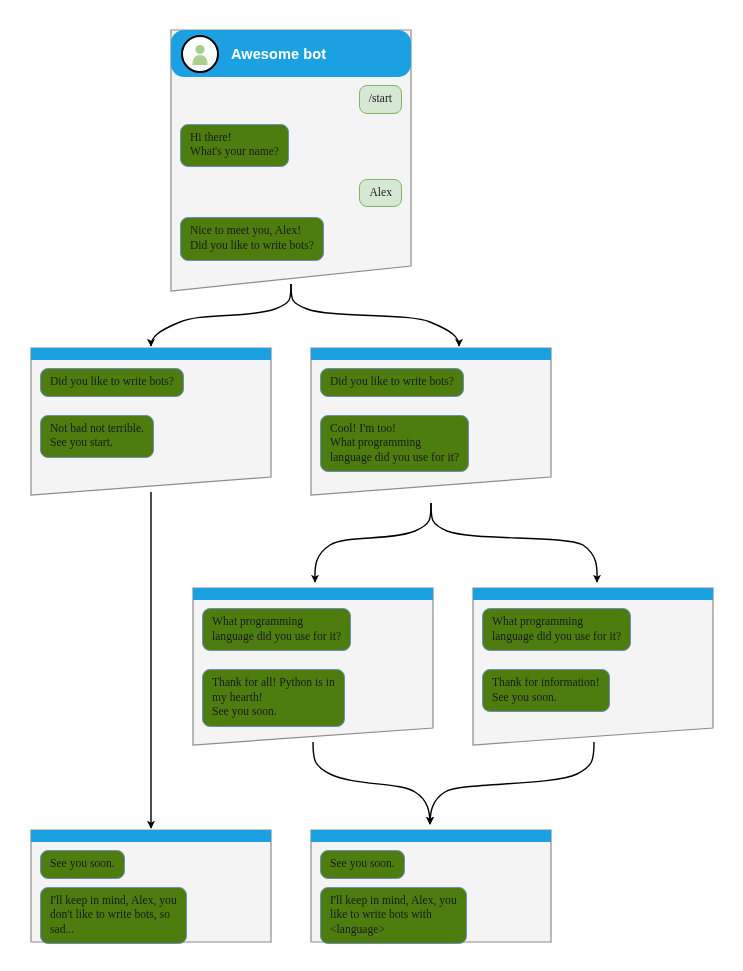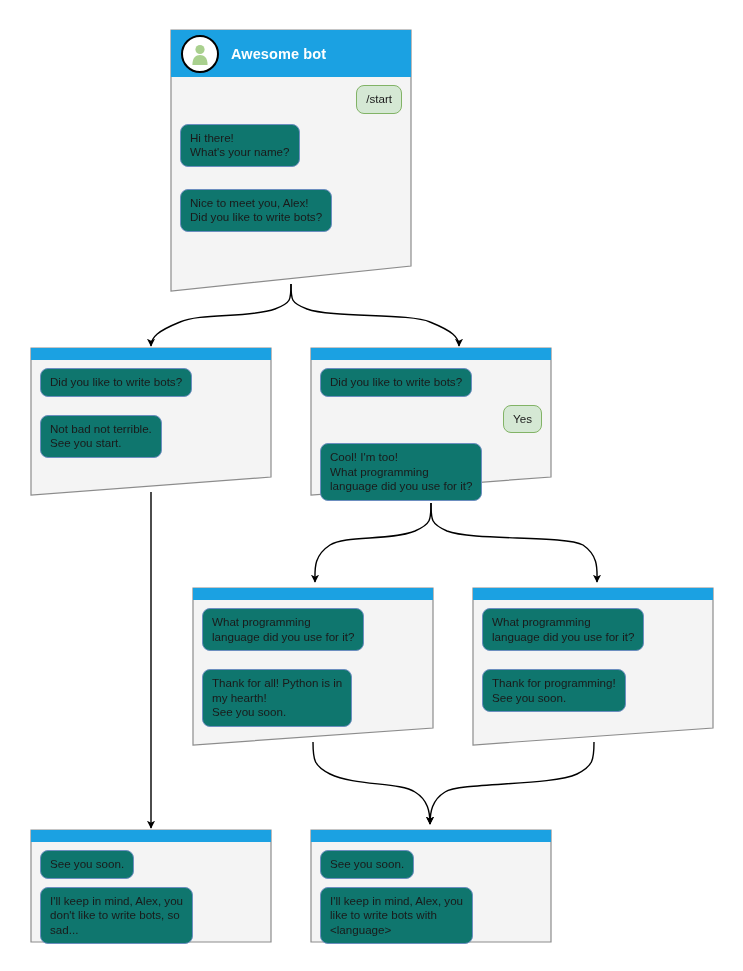--- a/index.html
+++ b/index.html
@@ -56,20 +56,21 @@
     left: 0;
     top: 0;
     width: 100%;
     box-sizing: border-box;
     display: flex;
     align-items: center;
   }
   .chat-header.tall {
     height: 47px;
     padding-left: 10px;
+    border-radius: 13px;
   }
   .chat-header.thin {
     height: 12px;
   }
   .avatar {
     width: 38px;
     height: 38px;
     border-radius: 50%;
     background: #ffffff;
     border: 2px solid #000000;
@@ -95,37 +96,38 @@
     left: 0;
     width: 100%;
     box-sizing: border-box;
     padding: 8px 9px 0 9px;
     display: flex;
     flex-direction: column;
   }
   .msg-row {
     display: flex;
     width: 100%;
+    font-family: Liberation Serif, serif;
   }
   .msg-row.left  { justify-content: flex-start; }
   .msg-row.right { justify-content: flex-end; }
 
   .bubble {
     display: inline-block;
     box-sizing: border-box;
     border-radius: 8px;
     font-size: 11.6px;
     line-height: 14.6px;
     color: #1a1a1a;
     padding: 6px 9px;
     white-space: pre-line;
     max-width: 84%;
   }
   .bubble.bot {
-    background: #0f766e;
+    background: #4d7c0f;
     border: 1px solid #6c8ebf;
   }
   .bubble.user {
     background: #d5e8d4;
     border: 1px solid #82b366;
   }
   .spacer-8  { height: 8px; }
   .spacer-10 { height: 10px; }
   .spacer-12 { height: 12px; }
 </style>
@@ -197,20 +199,23 @@
       <div class="messages" style="left:5px; top:51px; width:240px;">
         <div class="msg-row right">
           <span class="bubble user">/start</span>
         </div>
         <div class="spacer-10"></div>
         <div class="msg-row left">
           <span class="bubble bot">Hi there!
 What's your name?</span>
         </div>
         <div class="spacer-12"></div>
+        <div class="msg-row right">
+          <span class="bubble user">Alex</span>
+        </div>
         <div class="spacer-10"></div>
         <div class="msg-row left">
           <span class="bubble bot">Nice to meet you, Alex!
 Did you like to write bots?</span>
         </div>
       </div>
     </div>
   </div>
 
   <div class="node" style="left:26px; top:344px; width:250px; height:156px;">
@@ -237,23 +242,20 @@
     <svg class="node-shape" viewBox="0 0 250 156" preserveAspectRatio="none">
       <polygon points="5,4 245,4 245,133 5,151" fill="#f4f4f4" stroke="#8c8c8c" stroke-width="1.2"></polygon>
     </svg>
     <div class="node-content">
       <div class="chat-header thin" style="left:5px; top:4px; width:240px; background:#1ba1e2;"></div>
       <div class="messages" style="left:5px; top:16px; width:240px;">
         <div class="msg-row left">
           <span class="bubble bot">Did you like to write bots?</span>
         </div>
         <div class="spacer-8"></div>
-        <div class="msg-row right">
-          <span class="bubble user">Yes</span>
-        </div>
         <div class="spacer-10"></div>
         <div class="msg-row left">
           <span class="bubble bot">Cool! I'm too!
 What programming
 language did you use for it?</span>
         </div>
       </div>
     </div>
   </div>
 
@@ -286,21 +288,21 @@
     <div class="node-content">
       <div class="chat-header thin" style="left:5px; top:4px; width:240px; background:#1ba1e2;"></div>
       <div class="messages" style="left:5px; top:16px; width:240px;">
         <div class="msg-row left">
           <span class="bubble bot">What programming
 language did you use for it?</span>
         </div>
         <div class="spacer-8"></div>
         <div class="spacer-10"></div>
         <div class="msg-row left">
-          <span class="bubble bot">Thank for programming!
+          <span class="bubble bot">Thank for information!
 See you soon.</span>
         </div>
       </div>
     </div>
   </div>
 
   <div class="node" style="left:26px; top:826px; width:250px; height:120px;">
     <svg class="node-shape" viewBox="0 0 250 120" preserveAspectRatio="none">
       <polygon points="5,4 245,4 245,116 5,116" fill="#f4f4f4" stroke="#8c8c8c" stroke-width="1.2"></polygon>
     </svg>

